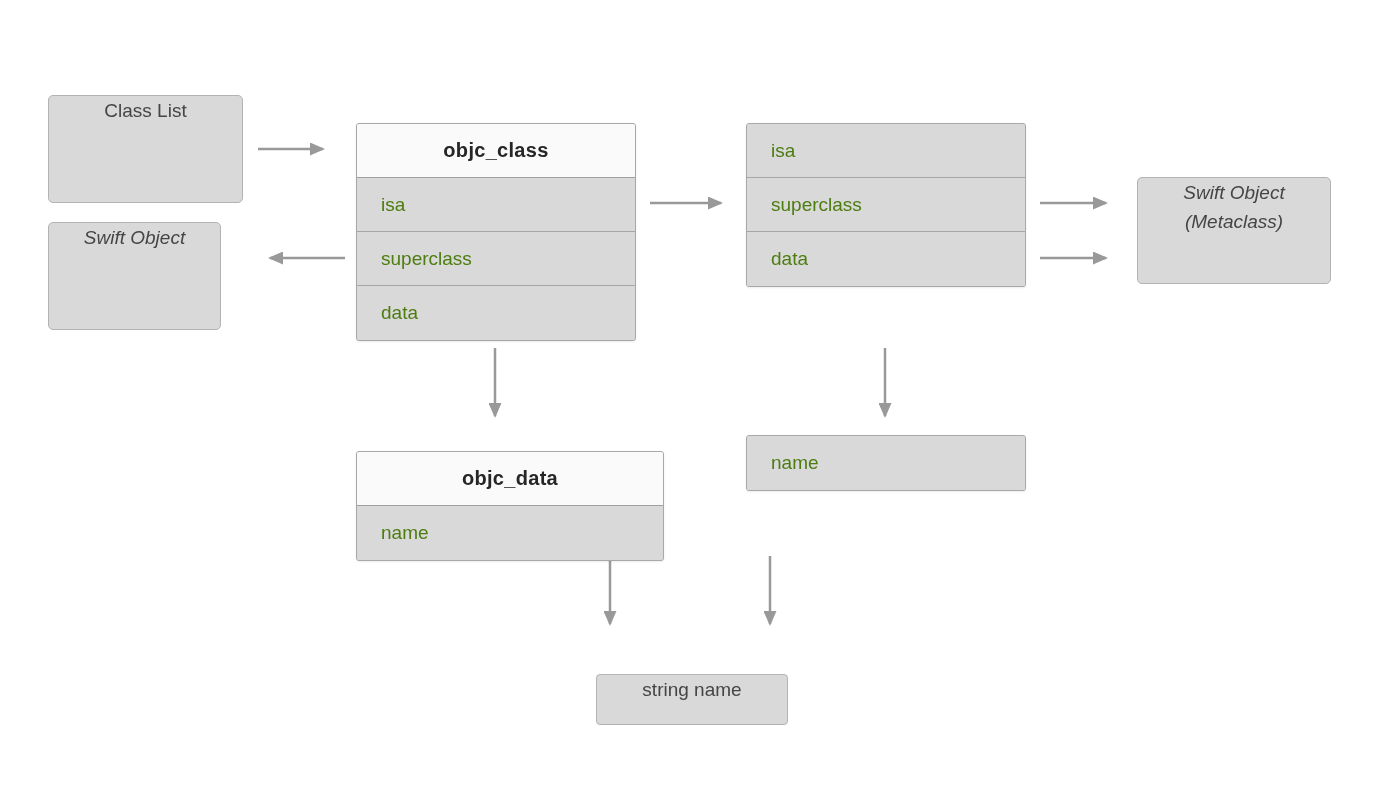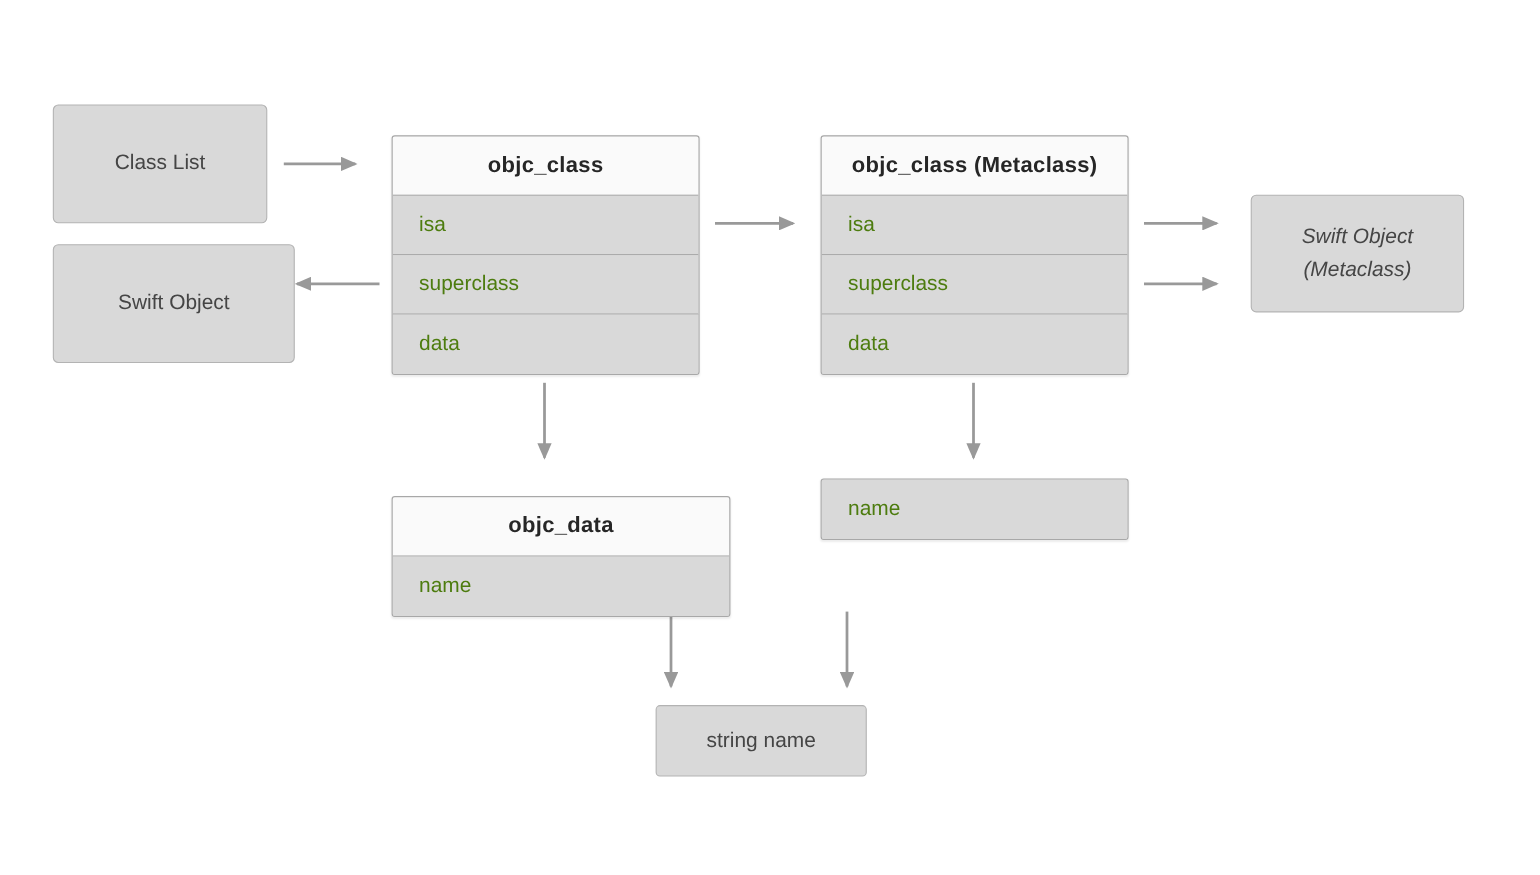--- a/index.html
+++ b/index.html
@@ -20,21 +20,21 @@
     width: 1400px; height: 795px;
     pointer-events: none;
   }
 
   .gbox {
     position: absolute;
     background: #d9d9d9;
     border: 1px solid #b3b3b3;
     border-radius: 5px;
     display: flex;
-    align-items: center;
+    align-items: flex-start;
     justify-content: center;
     text-align: center;
     font-size: 19px;
     color: #454545;
     line-height: 1.55;
     padding: 0 14px;
   }
 
   .rtable {
     position: absolute;
@@ -63,23 +63,23 @@
     align-items: center;
     padding-left: 24px;
     font-size: 19px;
     color: #4d7c0f;
     border-bottom: 1px solid #a6a6a6;
   }
   .rtable .t-row:last-child { border-bottom: none; }
 
   
   #box-class-list       { left: 48px;   top: 95px;  width: 195px; height: 108px; }
-  #box-swift-object     { left: 48px;   top: 222px; width: 220px; height: 108px; }
+  #box-swift-object     { left: 48px;   top: 222px; width: 173px; height: 108px; font-style: italic; }
   #box-swift-object-meta{ left: 1137px; top: 177px; width: 194px; height: 107px; font-style: italic; }
-  #box-string-name      { left: 596px;  top: 641px; width: 192px; height: 65px; border-radius: 4px; }
+  #box-string-name      { left: 596px;  top: 674px; width: 192px; height: 51px; border-radius: 4px; }
 
   #table-objc-class      { left: 356px; top: 123px; width: 280px; }
   #table-objc-class-meta { left: 746px; top: 123px; width: 280px; }
   #table-objc-data       { left: 356px; top: 435px; width: 308px; margin-top: 16px; }
   #table-obj-data        { left: 746px; top: 435px; width: 280px; }
 </style>
 </head>
 <body>
 
 <div class="canvas">
@@ -118,21 +118,20 @@
   </div>
 
   <div class="rtable" id="table-objc-class">
     <div class="t-header">objc_class</div>
     <div class="t-row">isa</div>
     <div class="t-row">superclass</div>
     <div class="t-row">data</div>
   </div>
 
   <div class="rtable" id="table-objc-class-meta">
-    <div class="t-header">objc_class (Metaclass)</div>
     <div class="t-row">isa</div>
     <div class="t-row">superclass</div>
     <div class="t-row">data</div>
   </div>
 
   <div class="rtable" id="table-objc-data">
     <div class="t-header">objc_data</div>
     <div class="t-row">name</div>
   </div>
 

